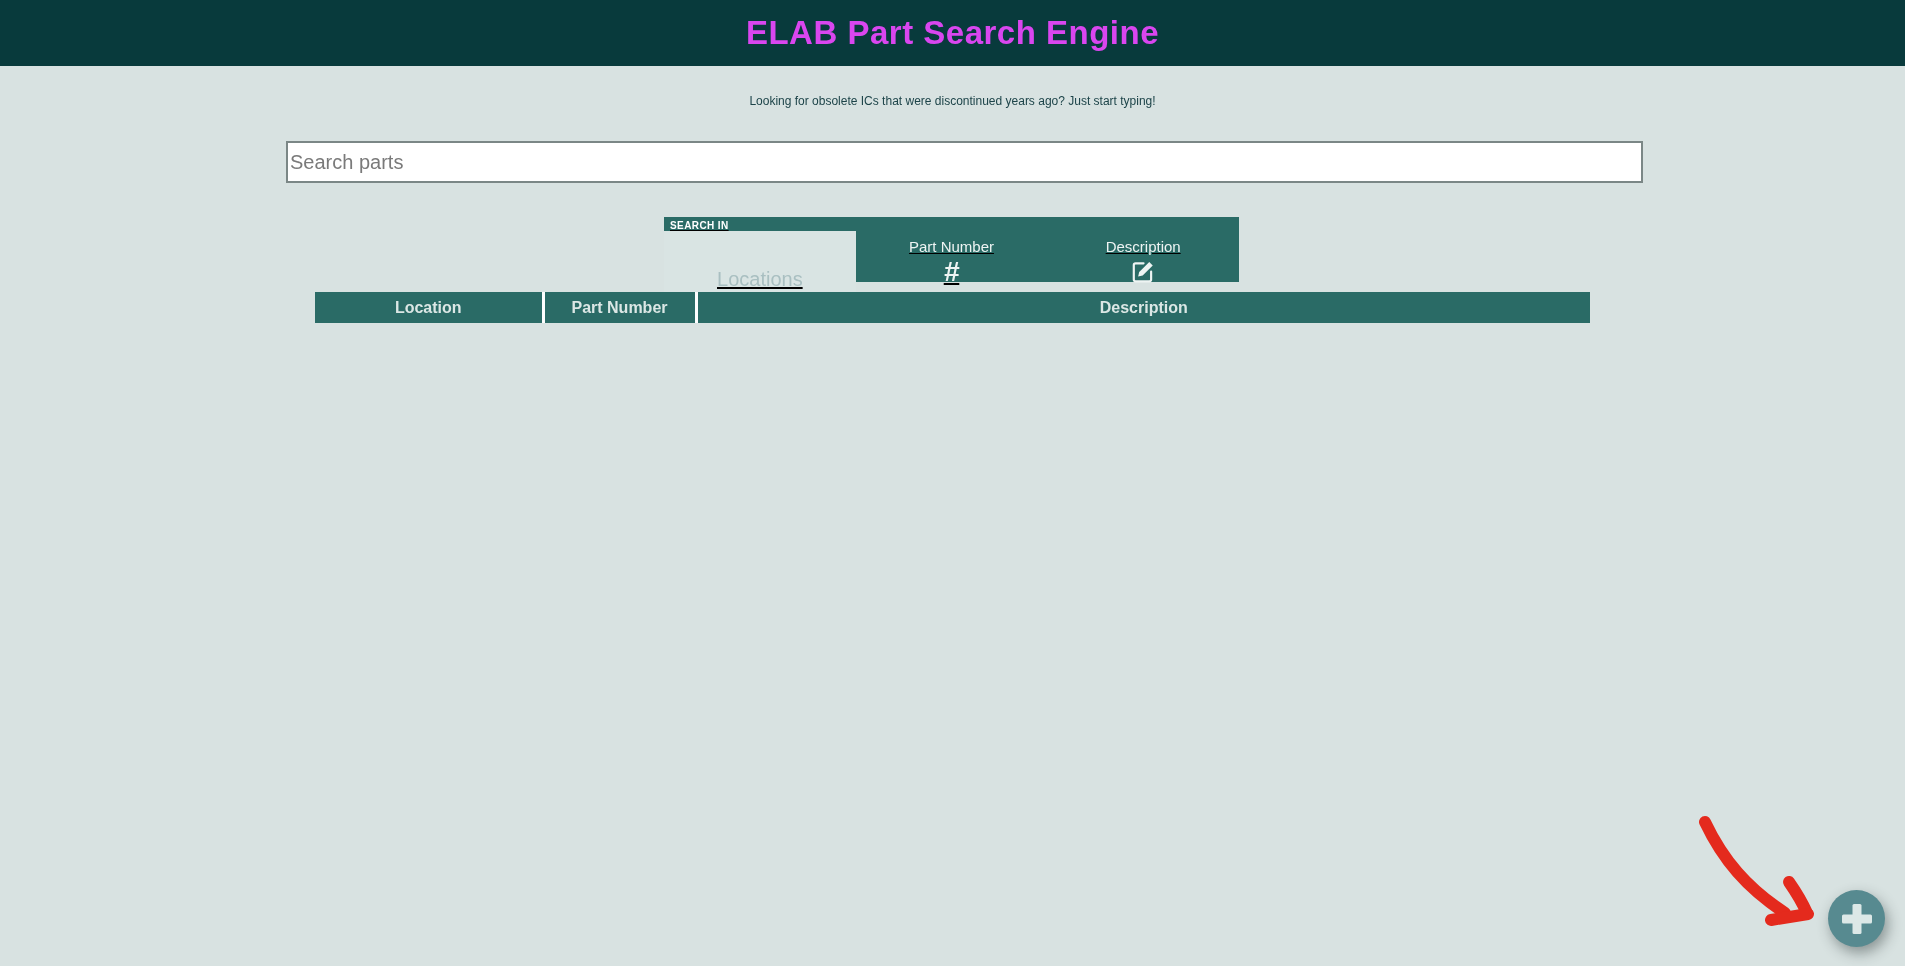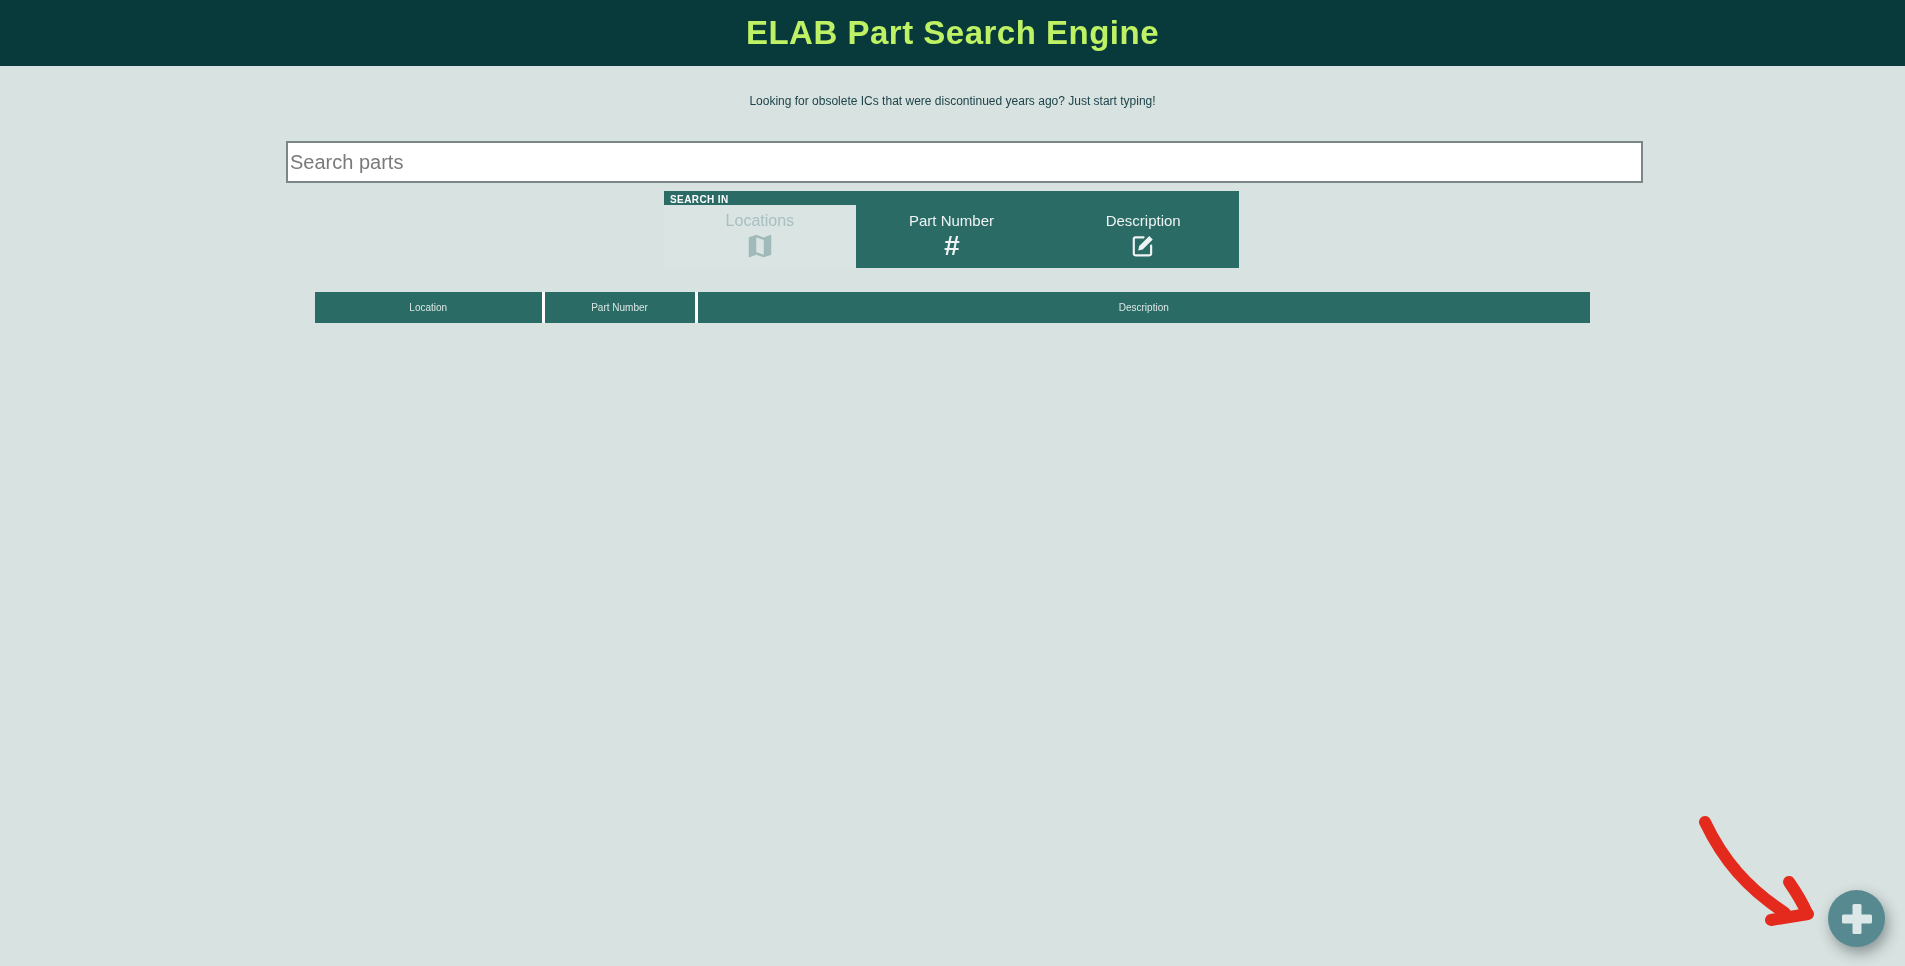--- a/index.html
+++ b/index.html
@@ -19,21 +19,21 @@
     position: absolute;
     top: 0; left: 0;
     width: 100%;
     height: 66px;
     background: #083a3c;
     display: flex;
     align-items: center;
     justify-content: center;
   }
   .app-title {
-    color: #bef264;
+    color: #d946ef;
     font-size: 33px;
     font-weight: bold;
     letter-spacing: 0.5px;
   }
 
   
   .subtitle {
     position: absolute;
     top: 94px;
     left: 0;
@@ -60,25 +60,26 @@
     font-size: 20px;
     color: #333;
     padding: 0 2px;
     font-family: "Liberation Sans", sans-serif;
   }
   .search-input::placeholder { color: #7a7a7a; }
 
   
   .search-in-panel {
     position: absolute;
-    top: 191px;
+    top: 217px;
     left: 664px;
     width: 575px;
-    height: 77px;
+    height: 65px;
     background: #2a6b66;
+    text-decoration: underline;
   }
   .si-label {
     color: #ffffff;
     font-size: 10px;
     font-weight: bold;
     letter-spacing: 0.4px;
     padding: 3px 0 0 6px;
     height: 14px;
   }
   .si-tabs {
@@ -103,43 +104,43 @@
     margin-top: 2px;
     height: 30px;
     display: flex;
     align-items: center;
     justify-content: center;
   }
   .si-tab.selected {
     background: #d9e4e3;
     color: #a9bfc1;
   }
-  .si-tab.selected .si-tab-label { font-size: 16px; }
+  .si-tab.selected .si-tab-label { font-size: 20px; margin-top: 32px; }
   .si-tab.selected .si-icon { color: #a0baba; }
   .hash-glyph {
     font-size: 28px;
     font-weight: bold;
     font-style: italic;
     line-height: 28px;
   }
 
   
   .results-table {
     position: absolute;
     top: 292px;
     left: 315px;
     width: 1275px;
     border-collapse: collapse;
     table-layout: fixed;
   }
   .results-table th {
     background: #2a6b66;
     color: #dbe7e5;
-    font-size: 10px;
-    font-weight: normal;
+    font-size: 16px;
+    font-weight: bold;
     height: 31px;
     text-align: center;
     vertical-align: middle;
   }
   .results-table th.col-location    { width: 228px; }
   .results-table th.col-partnumber  { width: 153px; border-left: 3px solid #fdfefe; }
   .results-table th.col-description { border-left: 3px solid #fdfefe; }
 
   
   .fab {

